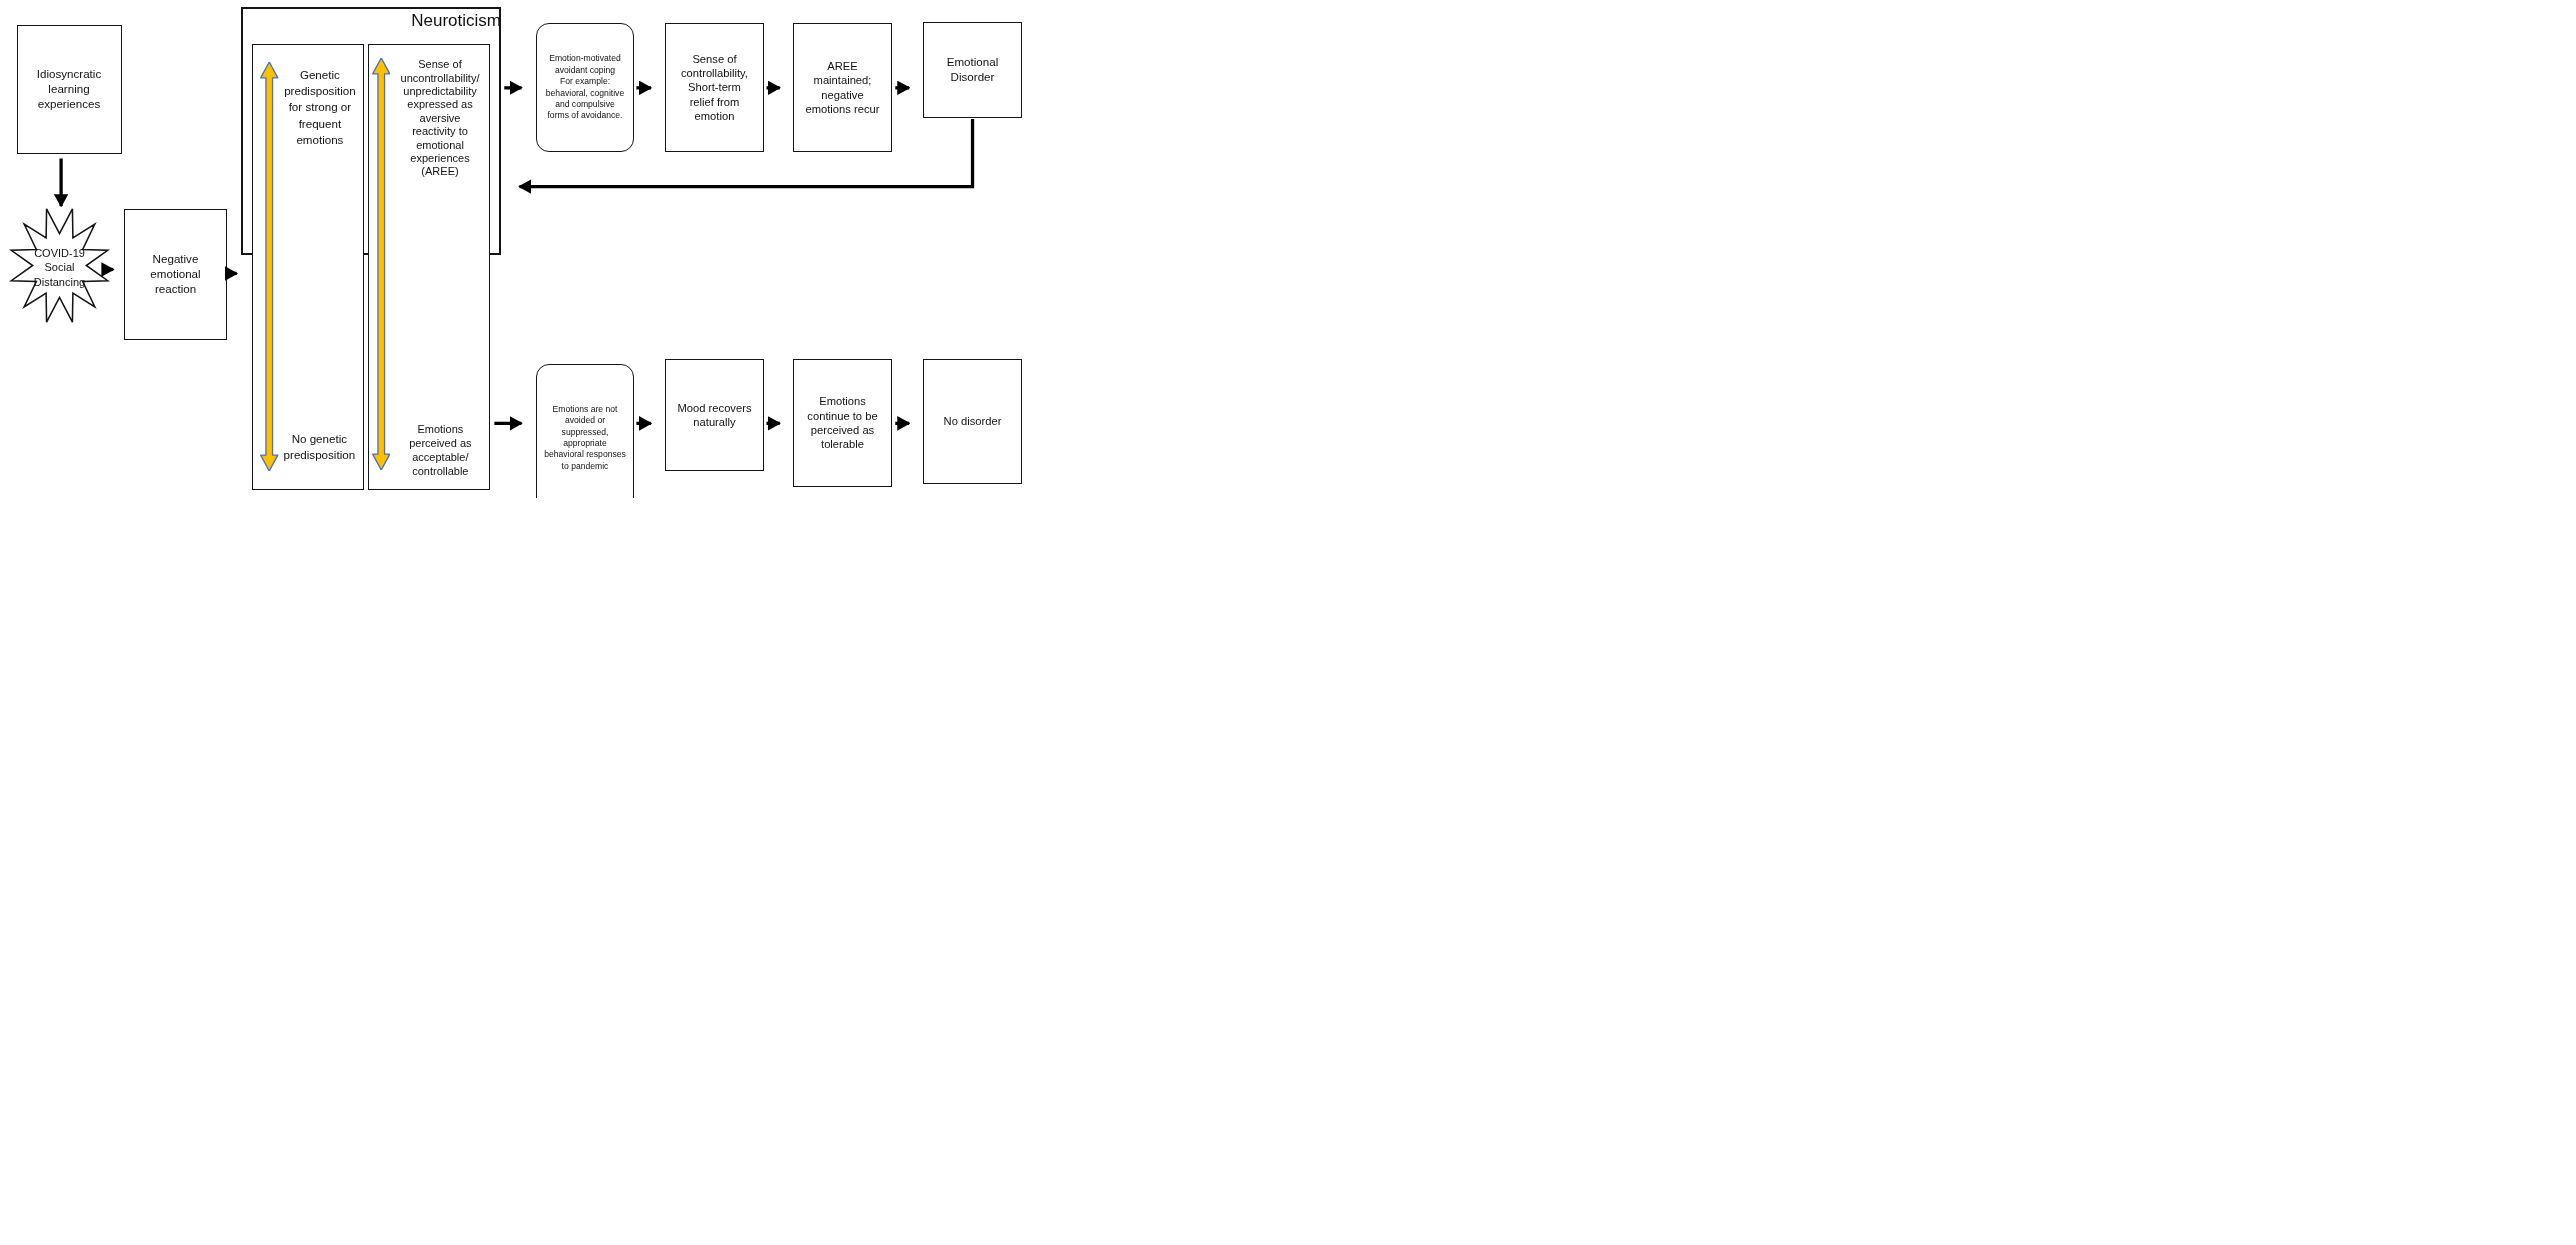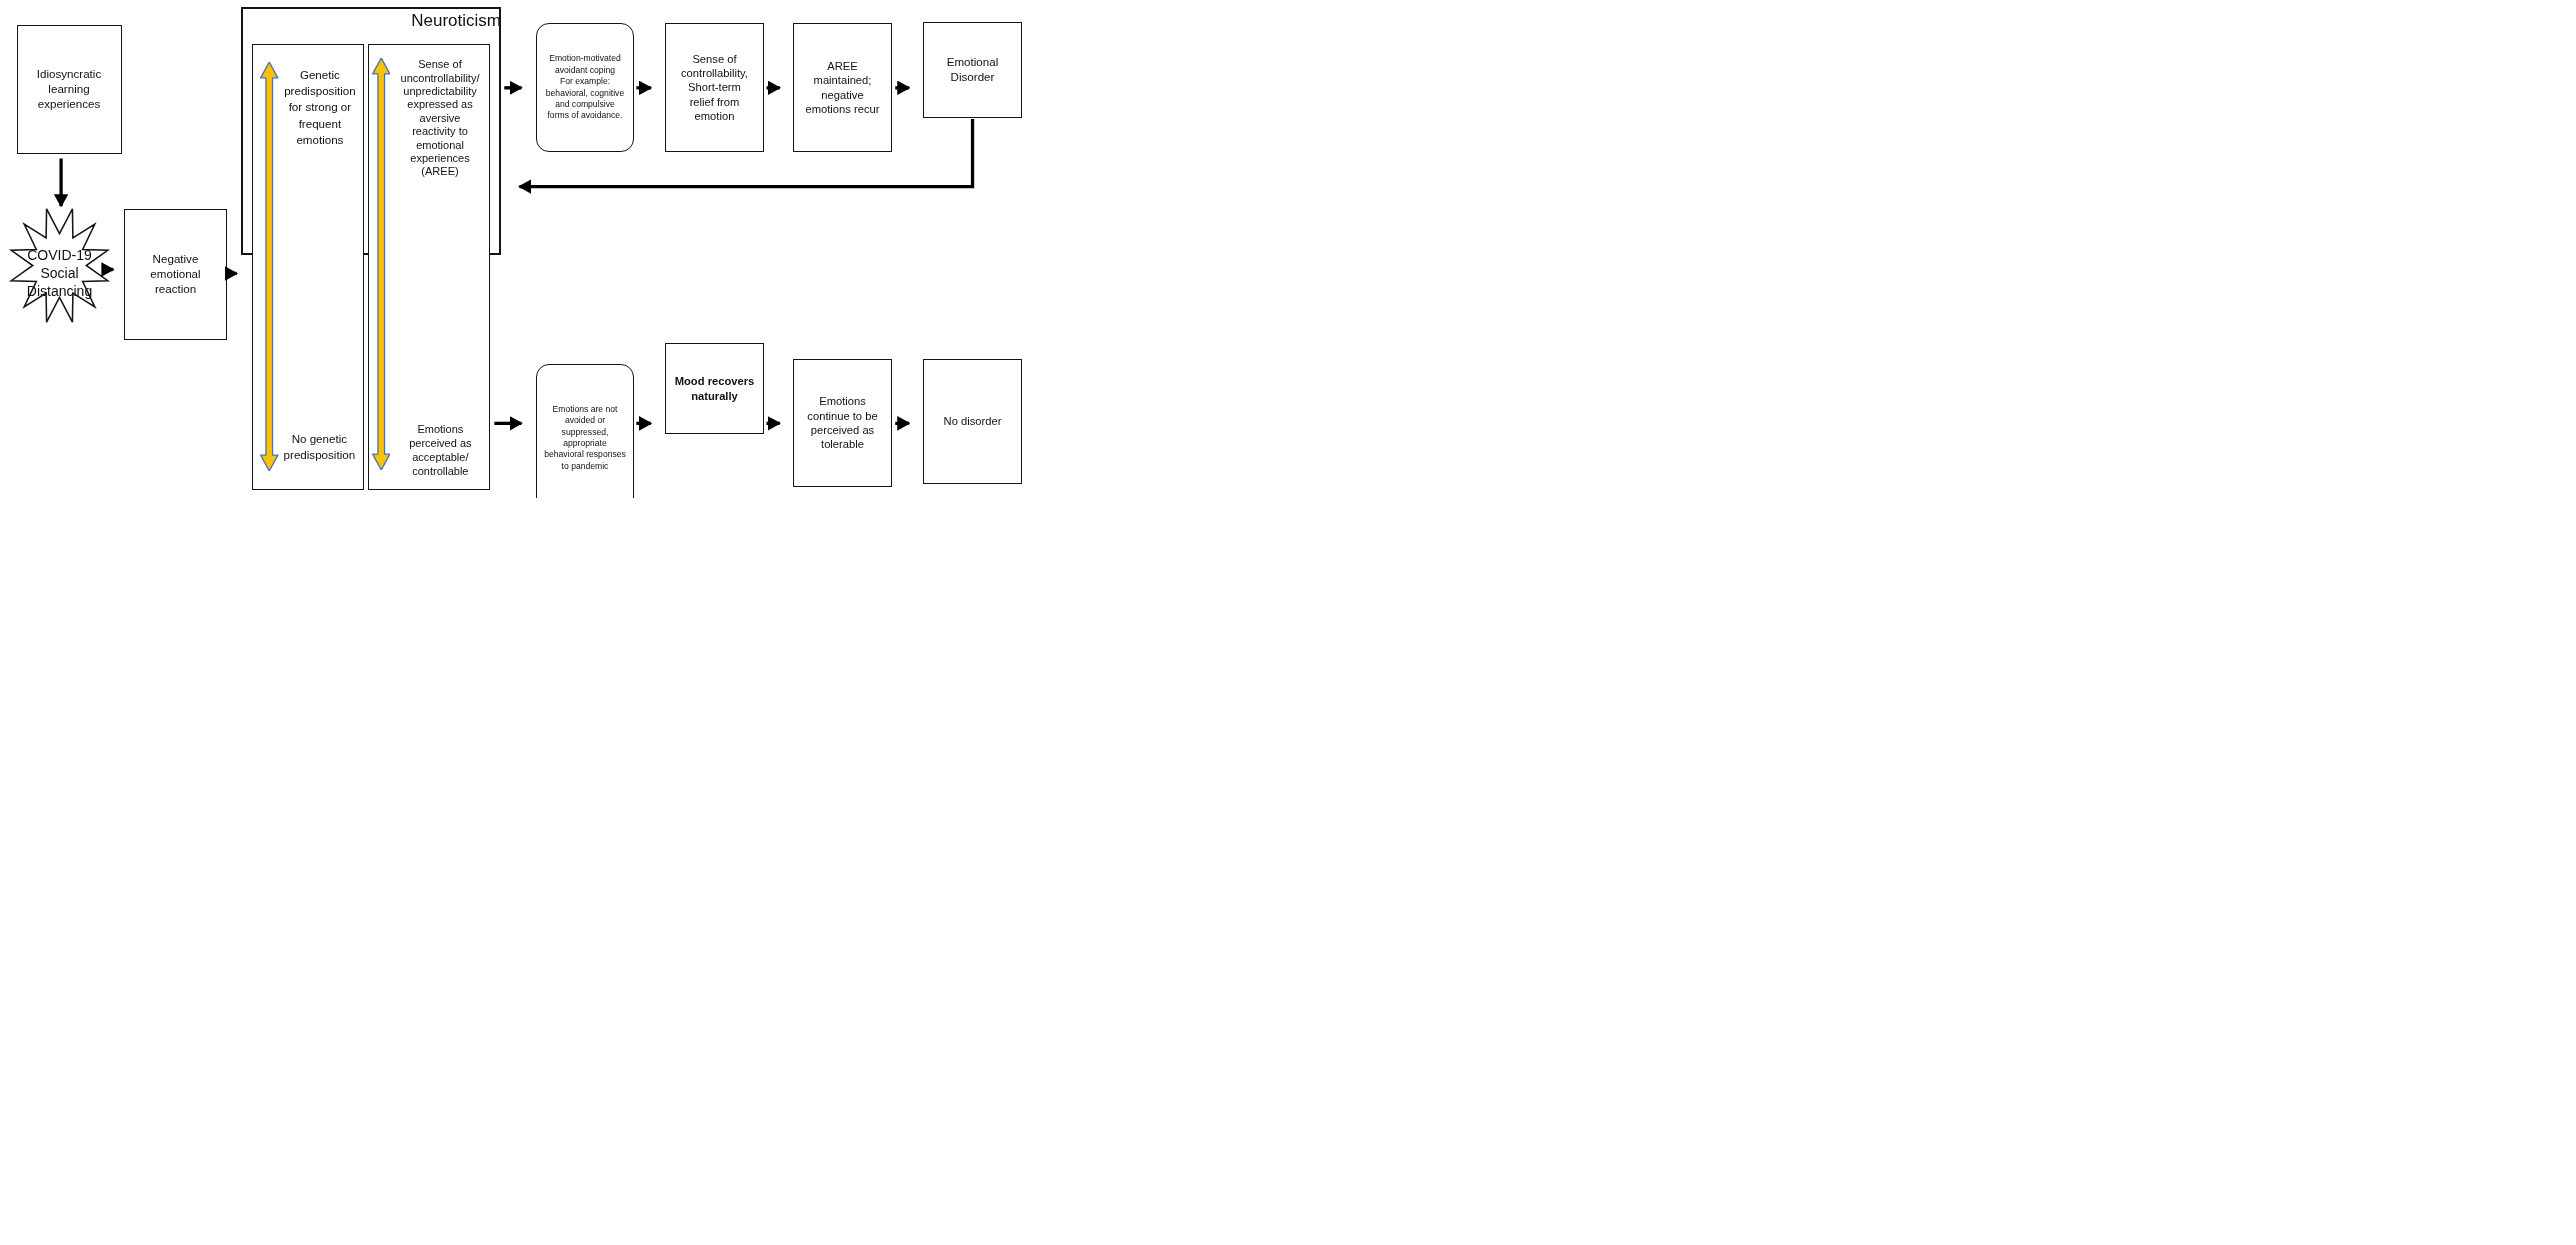--- a/index.html
+++ b/index.html
@@ -42,21 +42,21 @@
   .col-text{
     position:absolute;text-align:center;white-space:pre-line;color:#111;
   }
   #genetic-top-label{left:26.4px;right:2.6px;top:22px;font-size:11.6px;line-height:1.4;}
   #genetic-bottom-label{left:24px;right:1.3px;bottom:26.4px;font-size:11.6px;line-height:1.35;margin-top:20px;}
   #aree-top-label{left:24px;right:2px;top:13.2px;font-size:11px;line-height:1.22;}
   #aree-bottom-label{left:24px;right:1.3px;bottom:10.6px;font-size:11px;line-height:1.25;}
   #starburst-wrap{position:absolute;left:8px;top:202px;width:103px;height:127px;}
   #starburst-label{
     position:absolute;left:14.5px;top:246px;width:90px;
-    text-align:center;font-size:14px;line-height:1.3;white-space:pre-line;color:#111;
+    text-align:center;font-size:11px;line-height:1.3;white-space:pre-line;color:#111;
   }
   #connector-layer{position:absolute;left:0;top:0;width:1031px;height:498px;pointer-events:none;}
 </style>
 </head>
 <body>
 
 <div id="canvas">
 
   <div class="node txt-lg" style="left:16.5px;top:25px;width:105px;height:129px;">Idiosyncratic
 learning
@@ -127,21 +127,21 @@
 emotions recur</div>
   <div class="node txt-lg" style="left:923px;top:22px;width:99px;height:96px;">Emotional
 Disorder</div>
 
   <div class="node txt-sm" style="left:536px;top:364px;width:98px;height:148px;">Emotions are not
 avoided or
 suppressed,
 appropriate
 behavioral responses
 to pandemic</div>
-  <div class="node txt-md" style="left:665px;top:343px;width:99px;height:91px;font-weight:bold;">Mood recovers
+  <div class="node txt-md" style="left:665px;top:359px;width:99px;height:112px;">Mood recovers
 naturally</div>
   <div class="node txt-md" style="left:793px;top:359px;width:99px;height:128px;">Emotions
 continue to be
 perceived as
 tolerable</div>
   <div class="node txt-md" style="left:923px;top:359px;width:99px;height:125px;">No disorder</div>
 
   <svg id="connector-layer" viewBox="0 0 1560 754" width="1031" height="498">
     <defs>
       <marker id="ah" markerWidth="20" markerHeight="22" refX="18" refY="11" orient="auto" markerUnits="userSpaceOnUse">

